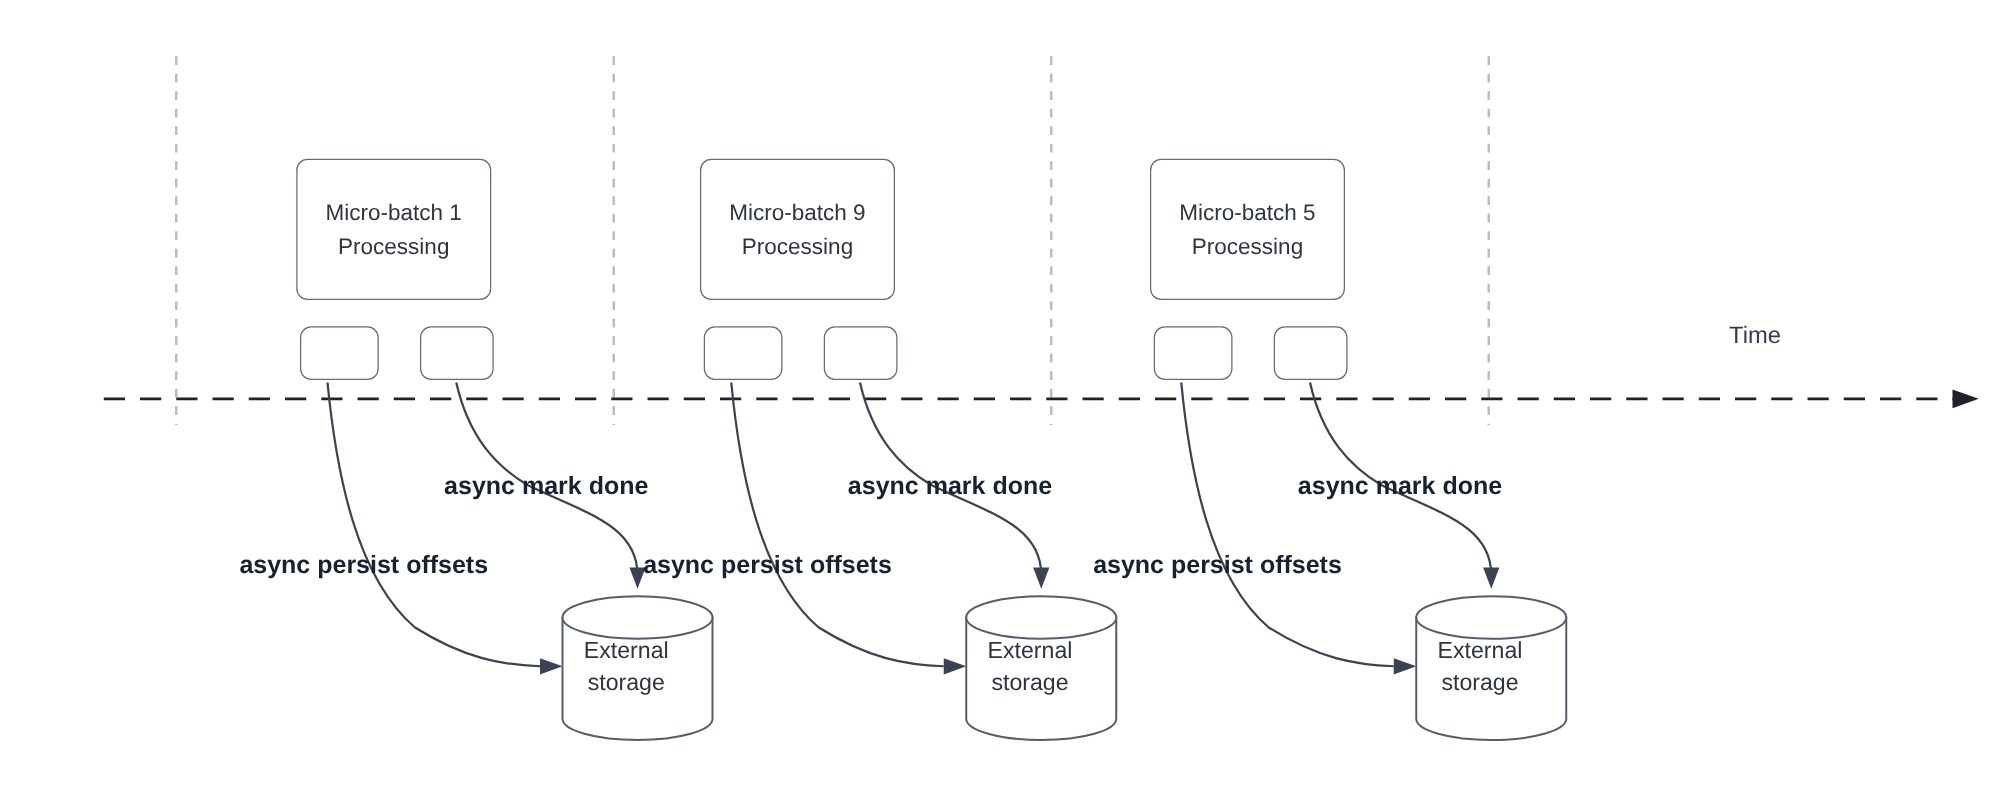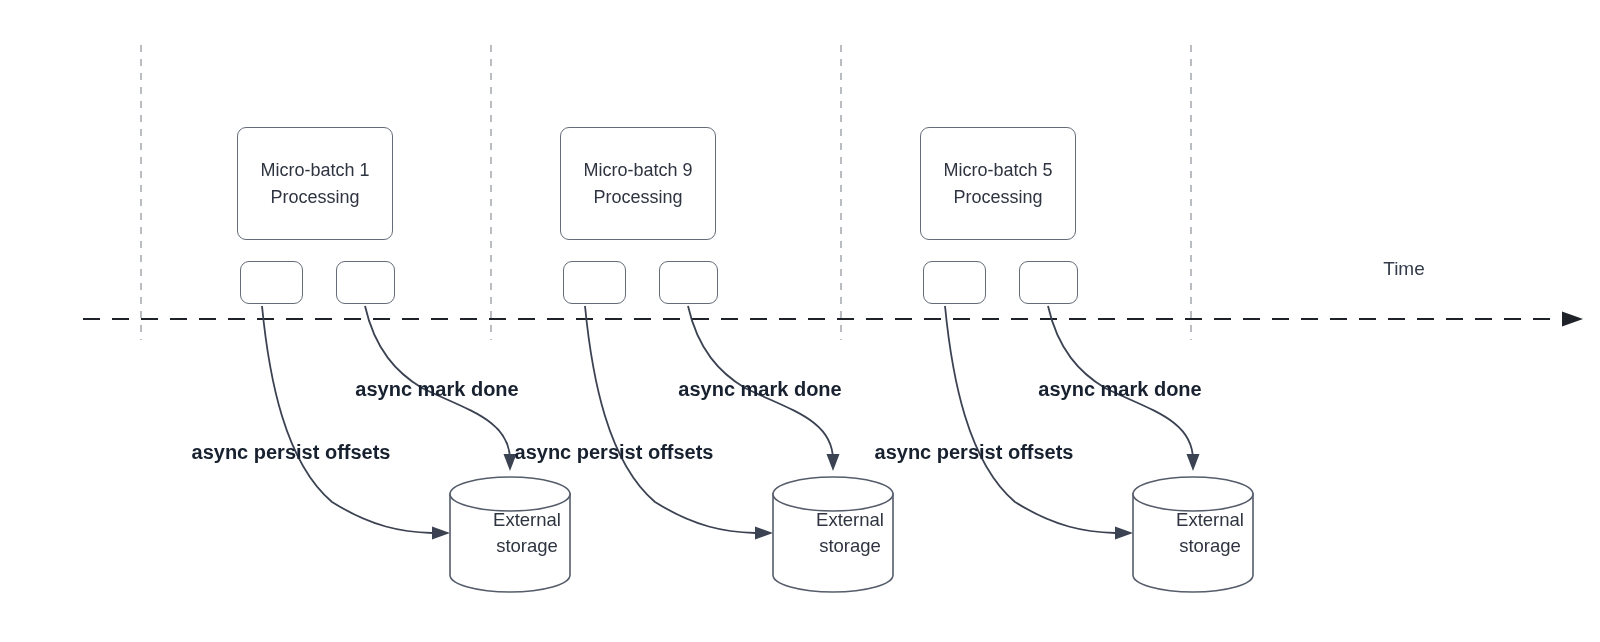--- a/index.html
+++ b/index.html
@@ -62,21 +62,21 @@
     transform: translateX(-50%);
     white-space: nowrap;
     font-size: 20px;
     font-weight: 700;
     color: #18212f;
   }
   .flow-label.persist { left: 54px; top: 441px; }
   .flow-label.markdone { left: 200px; top: 378px; }
   .storage-label {
     position: absolute;
-    left: 230px;
+    left: 204px;
     top: 507px;
     width: 120px;
     text-align: center;
     font-size: 18.5px;
     line-height: 26px;
     color: #2e3440;
     white-space: pre-line;
   }
   .time-label {
     position: absolute;

